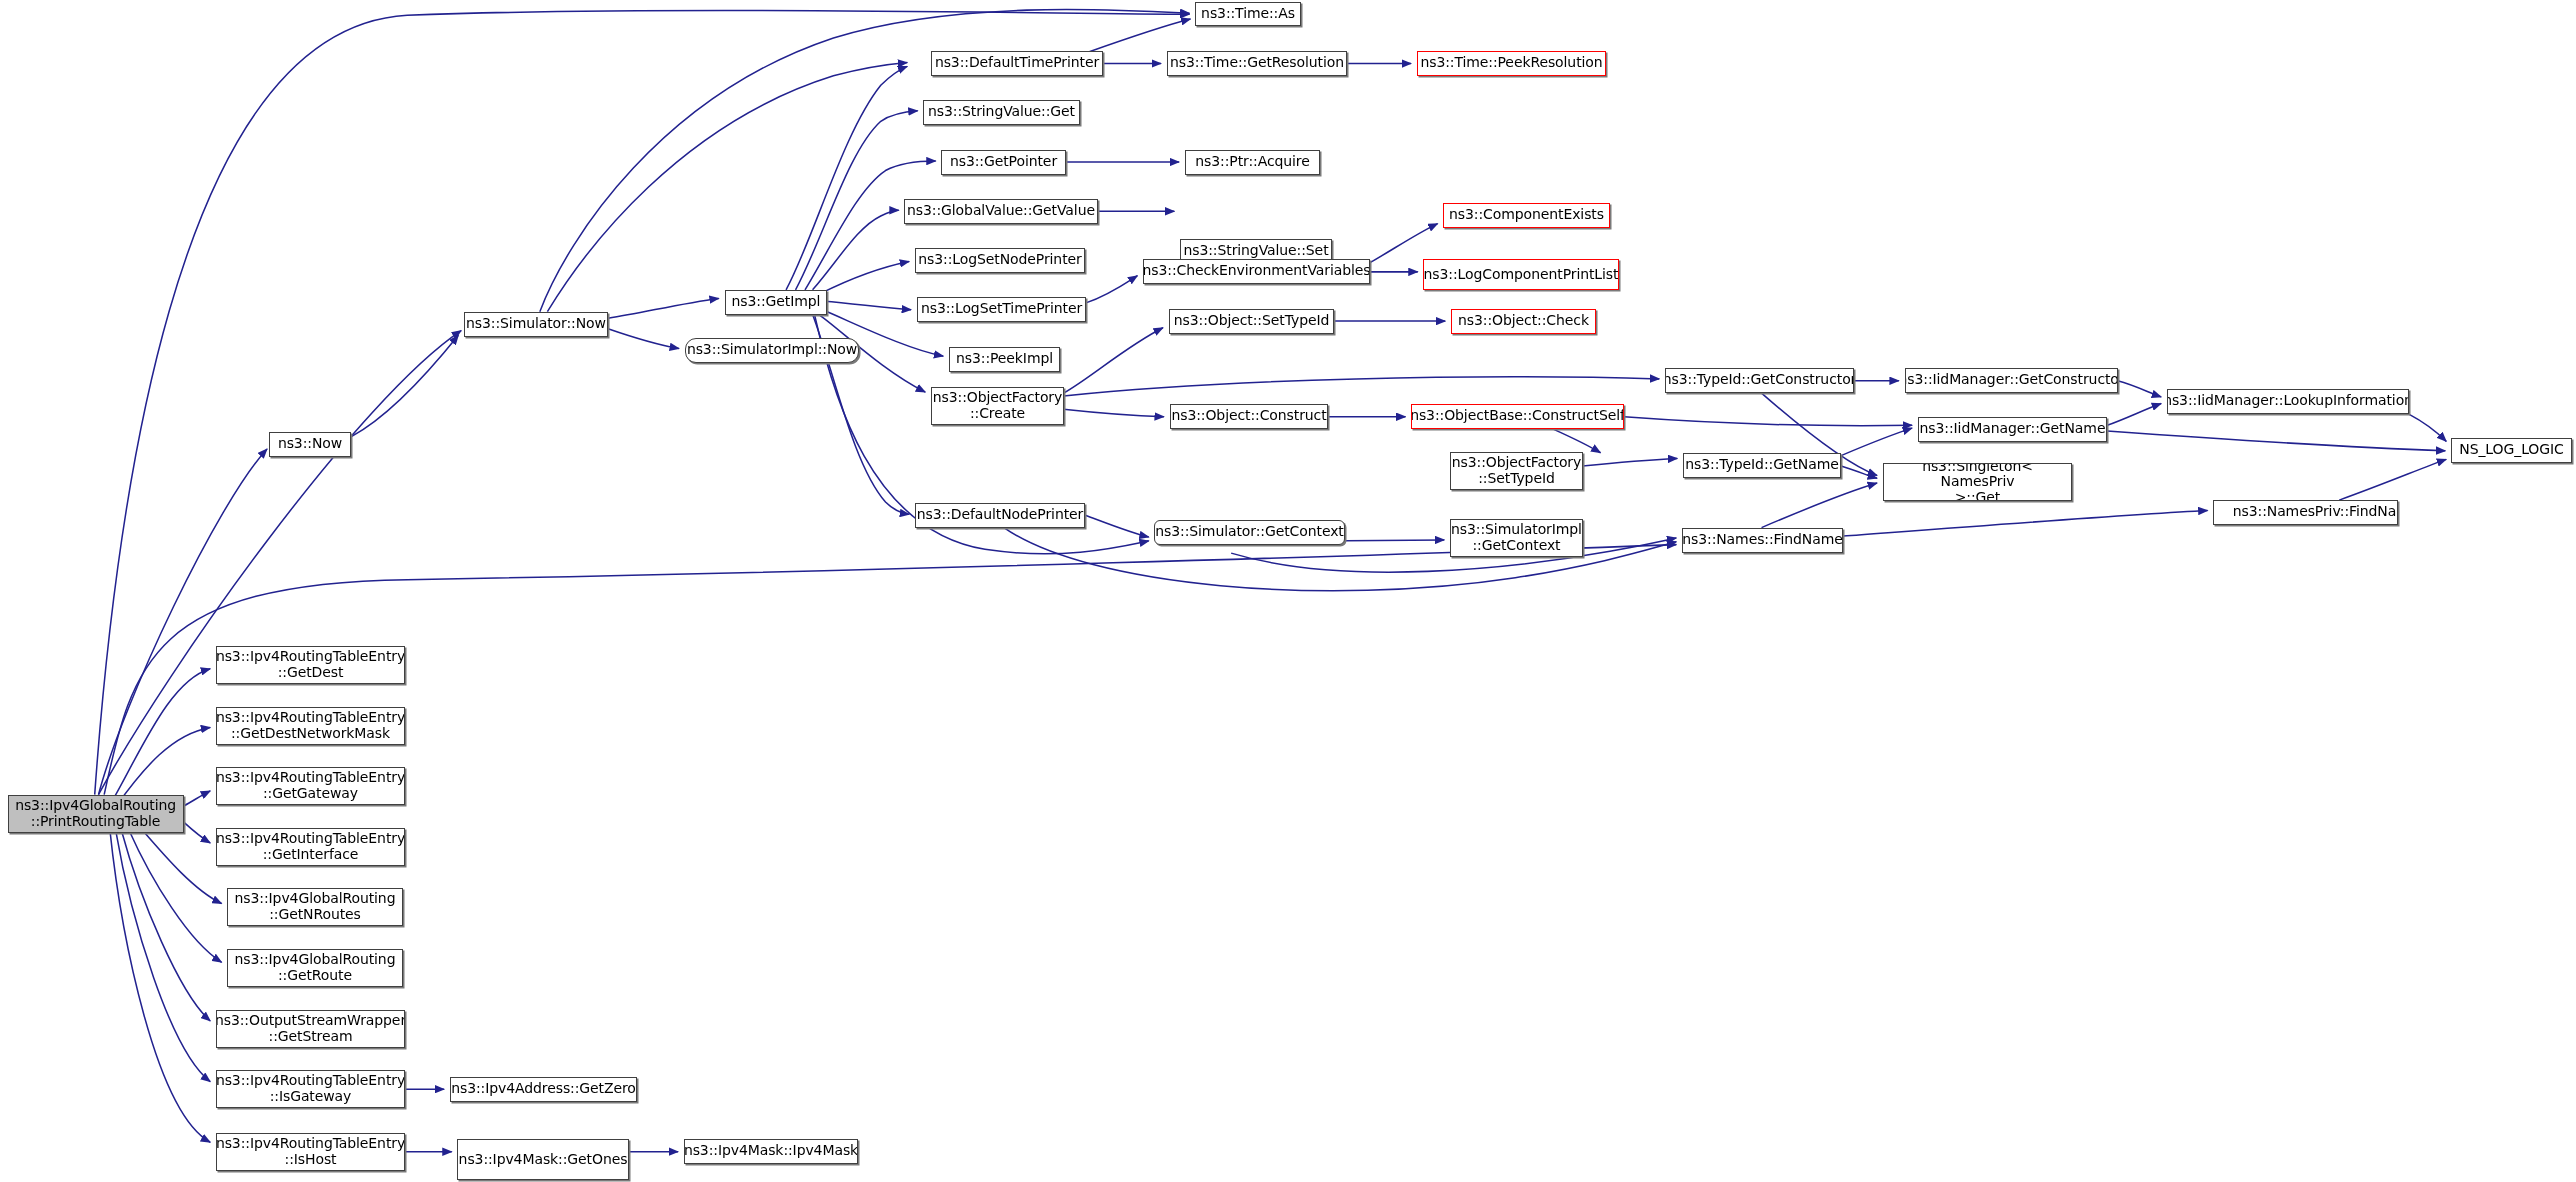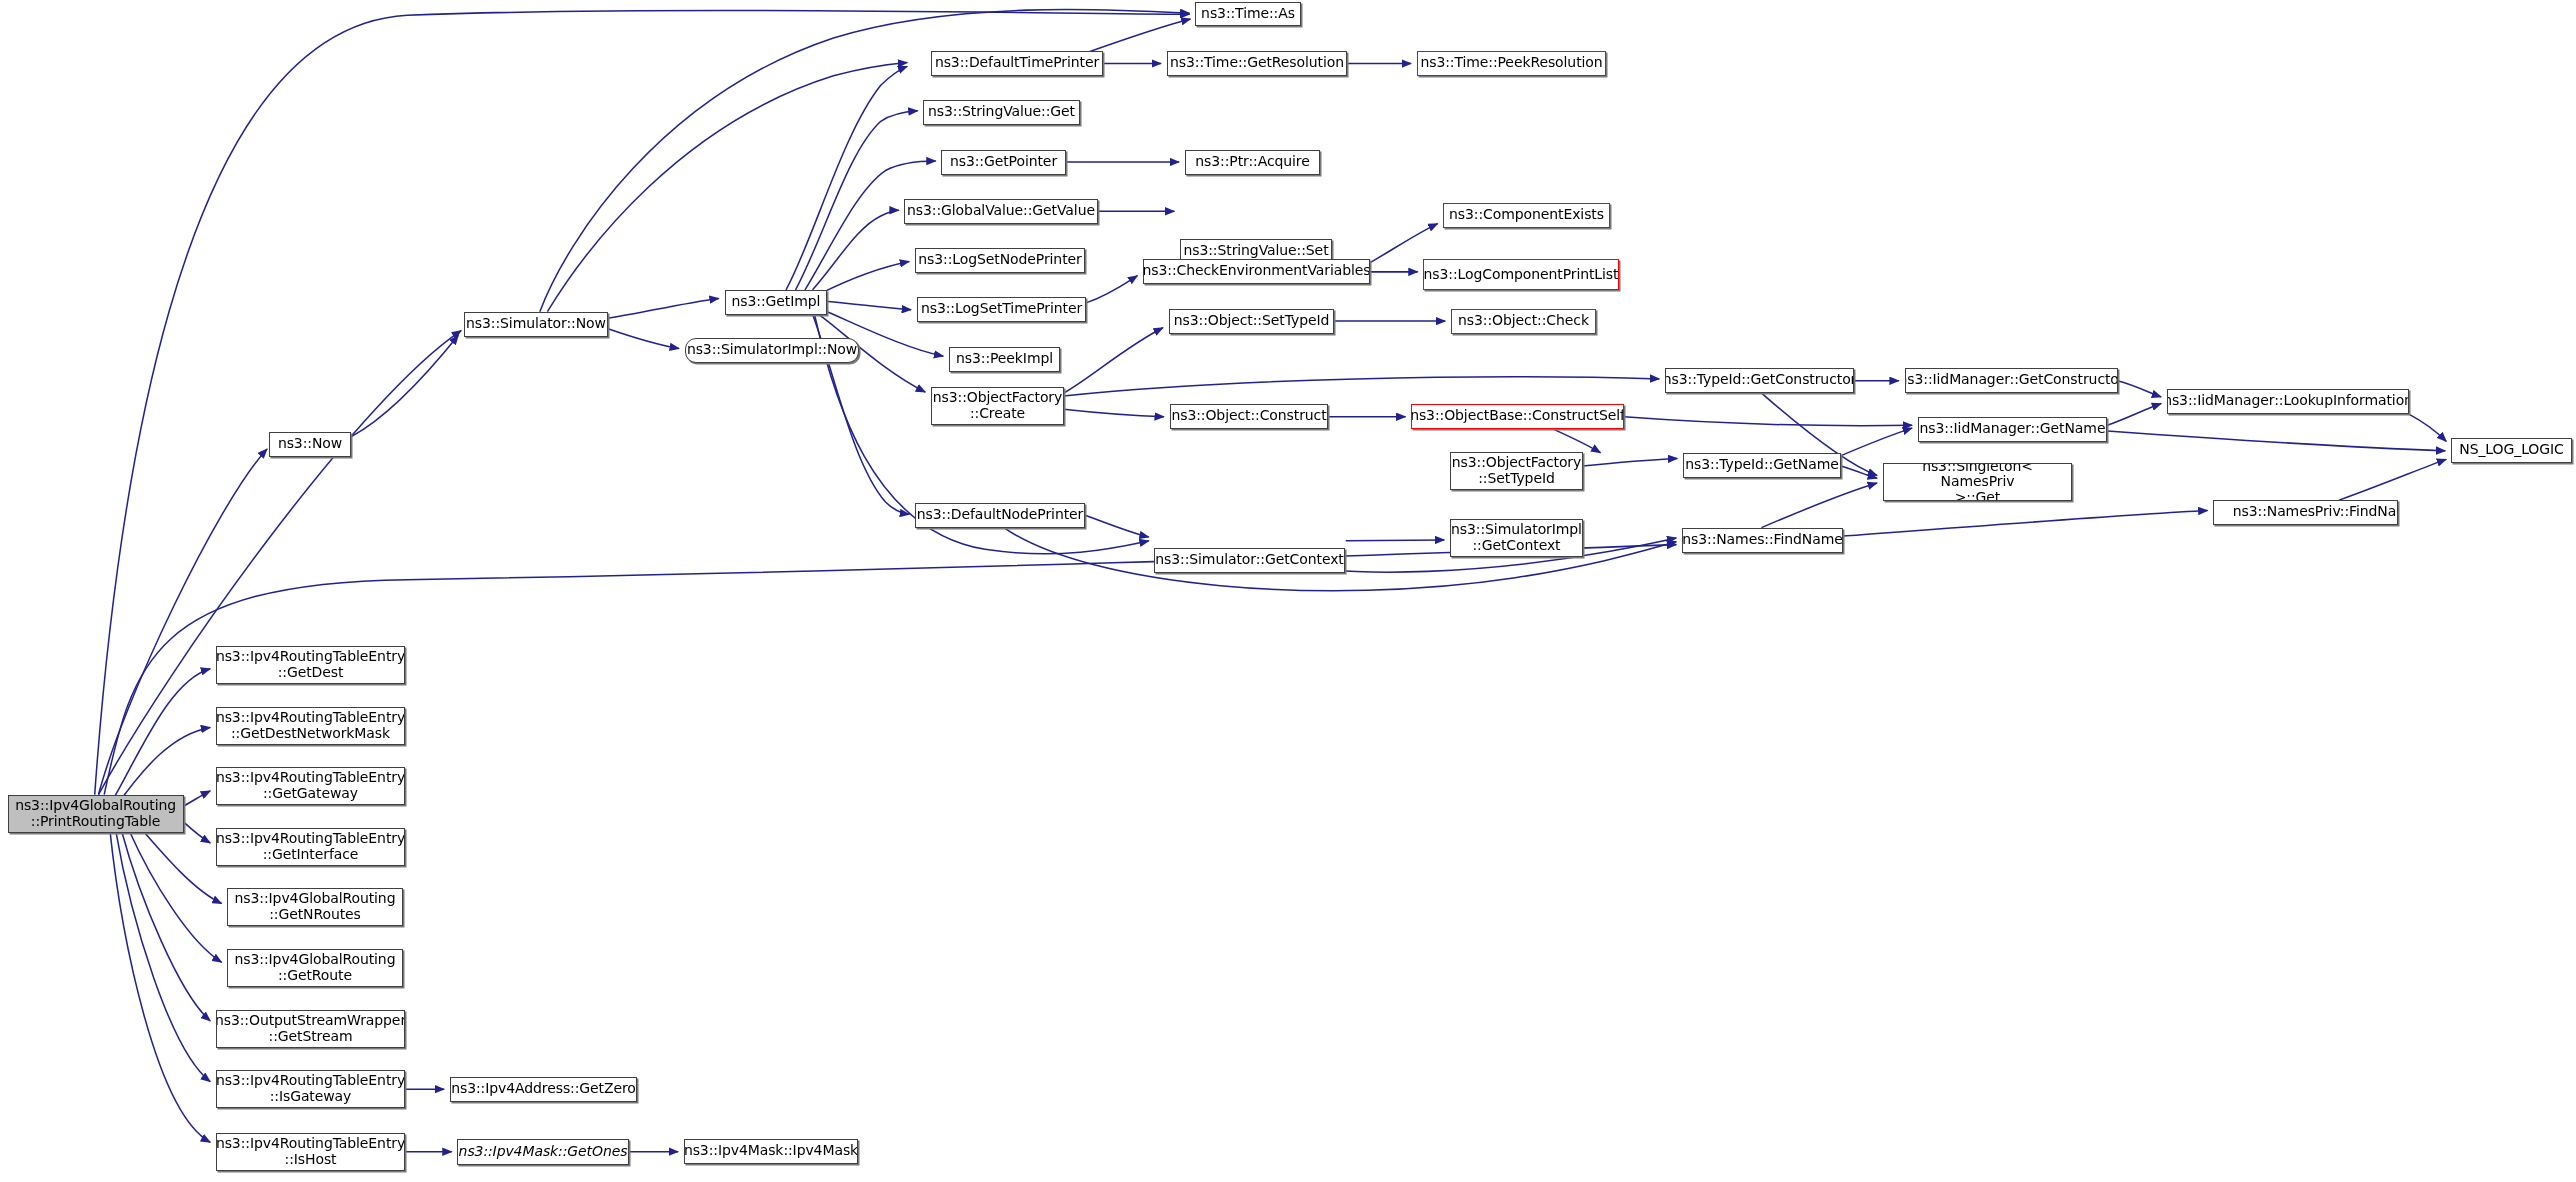--- a/index.html
+++ b/index.html
@@ -122,21 +122,21 @@
       <div class="node sh" style="left: 2167px; top: 389px; width: 242px; height: 24.6px;">ns3::IidManager::LookupInformation</div>
       <div class="node sh" style="left: 1918px; top: 417px; width: 189px; height: 24.6px;">ns3::IidManager::GetName</div>
       <div class="node sh" style="left: 2451px; top: 438px; width: 121px; height: 24.6px;">NS_LOG_LOGIC</div>
       <div class="node sh" style="left: 1450px; top: 452px; width: 133px; height: 38px;">ns3::ObjectFactory
 ::SetTypeId</div>
       <div class="node sh" style="left: 1683px; top: 453px; width: 158px; height: 24.6px;">ns3::TypeId::GetName</div>
       <div class="node sh" style="left: 1883px; top: 463px; width: 189px; height: 38px;">ns3::Singleton&lt; NamesPriv
 &gt;::Get</div>
       <div class="node sh" style="left: 915px; top: 503px; width: 170px; height: 24.6px;">ns3::DefaultNodePrinter</div>
       <div class="node sh" style="left: 2213px; top: 500px; width: 185px; height: 24.6px; padding-left: 40px;">ns3::NamesPriv::FindName</div>
-      <div class="node sh" style="left: 1154px; top: 548px; width: 191px; height: 24.6px;">ns3::Simulator::GetContext</div>
+      <div class="node sh" style="left: 1154px; top: 520px; width: 191px; height: 24.6px; border-radius: 6px;">ns3::Simulator::GetContext</div>
       <div class="node sh" style="left: 1450px; top: 519px; width: 133px; height: 38px;">ns3::SimulatorImpl
 ::GetContext</div>
       <div class="node sh" style="left: 1682px; top: 528px; width: 161px; height: 24.6px;">ns3::Names::FindName</div>
       <div class="node sh" style="left: 269px; top: 432px; width: 82px; height: 24.6px;">ns3::Now</div>
       <div class="node sh" style="left: 216px; top: 646px; width: 189px; height: 38px;">ns3::Ipv4RoutingTableEntry
 ::GetDest</div>
       <div class="node sh" style="left: 216px; top: 707px; width: 189px; height: 38px;">ns3::Ipv4RoutingTableEntry
 ::GetDestNetworkMask</div>
       <div class="node sh" style="left: 216px; top: 767px; width: 189px; height: 38px;">ns3::Ipv4RoutingTableEntry
 ::GetGateway</div>
@@ -146,17 +146,17 @@
 ::GetNRoutes</div>
       <div class="node sh" style="left: 227px; top: 949px; width: 176px; height: 38px;">ns3::Ipv4GlobalRouting
 ::GetRoute</div>
       <div class="node sh" style="left: 216px; top: 1010px; width: 189px; height: 38px;">ns3::OutputStreamWrapper
 ::GetStream</div>
       <div class="node sh" style="left: 216px; top: 1070px; width: 189px; height: 38px;">ns3::Ipv4RoutingTableEntry
 ::IsGateway</div>
       <div class="node sh" style="left: 216px; top: 1133px; width: 189px; height: 38px;">ns3::Ipv4RoutingTableEntry
 ::IsHost</div>
       <div class="node sh" style="left: 450px; top: 1077px; width: 187px; height: 24.6px;">ns3::Ipv4Address::GetZero</div>
-      <div class="node sh" style="left: 457px; top: 1139px; width: 172px; height: 26px; font-style: italic;">ns3::Ipv4Mask::GetOnes</div>
+      <div class="node sh" style="left: 457px; top: 1139px; width: 172px; height: 41px;">ns3::Ipv4Mask::GetOnes</div>
       <div class="node sh" style="left: 684px; top: 1139px; width: 174px; height: 24.6px;">ns3::Ipv4Mask::Ipv4Mask</div>
     </div>
 </div>
 
 
 </body></html>

